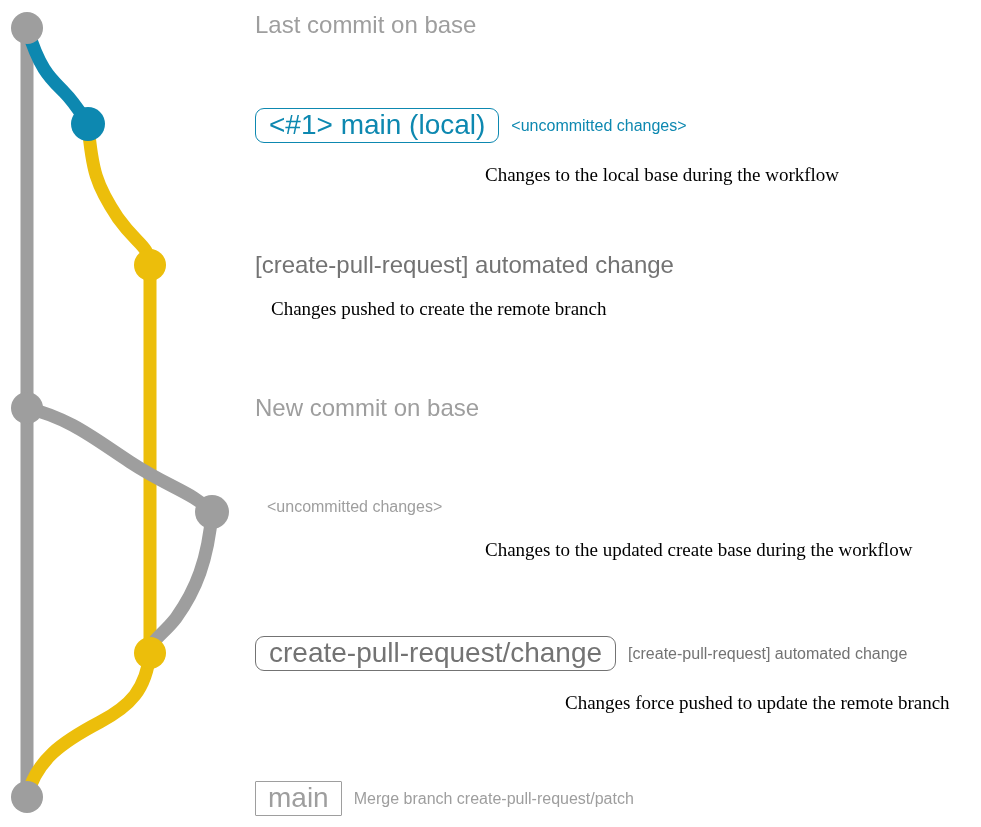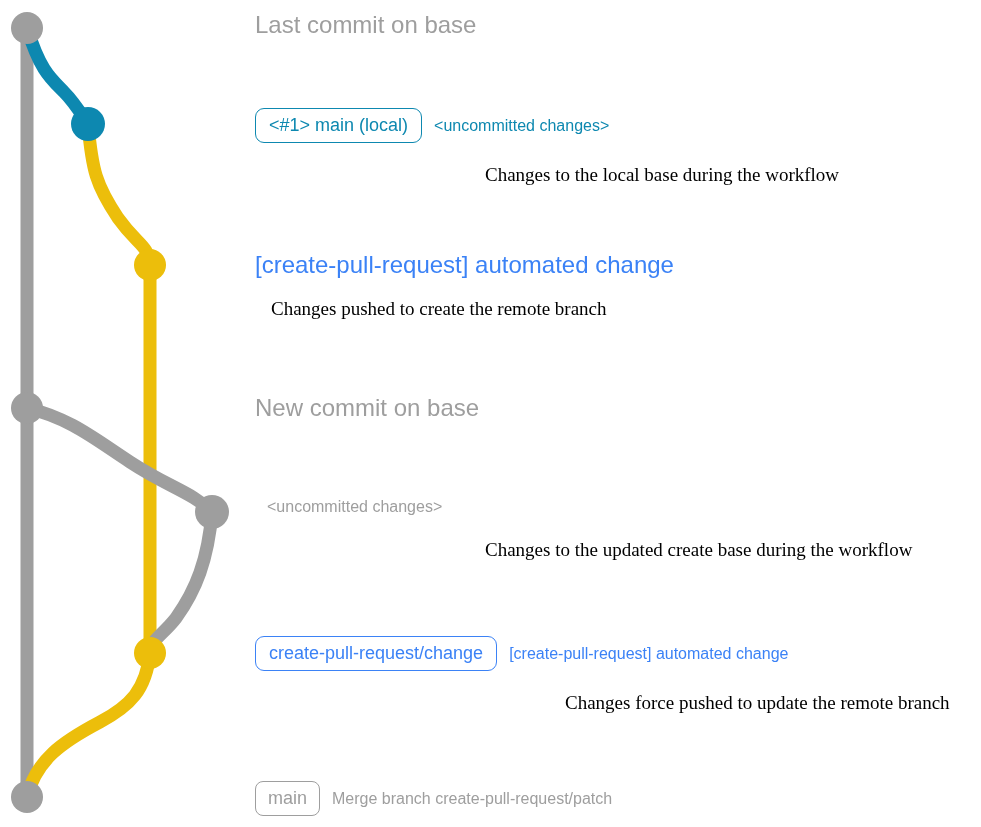--- a/index.html
+++ b/index.html
@@ -37,29 +37,29 @@
   .line-main {
     display: flex;
     align-items: center;
     white-space: nowrap;
   }
   .badge {
     display: inline-block;
     border: 1.6px solid currentColor;
     border-radius: 9px;
     padding: 5px 13px 6px 13px;
-    font-size: 18px;
+    font-size: 28px;
     line-height: 22px;
     font-family: "Liberation Sans", sans-serif;
     background: transparent;
     white-space: nowrap;
   }
   .badge-sm {
     padding: 5px 12px 6px 12px;
-    border-radius: 8px;
+    border-radius: 1px;
   }
   .subject {
     font-size: 16px;
     line-height: 22px;
     white-space: nowrap;
     font-family: "Liberation Sans", sans-serif;
   }
   .subject-gap {
     margin-left: 12px;
   }
@@ -71,21 +71,21 @@
   }
   .note {
     font-family: Liberation Serif, serif;
     font-size: 19px;
     line-height: 22px;
     color: #000000;
     white-space: nowrap;
     margin-top: 21px;
   }
   .c-teal  { color: #0d88b0; }
-  .c-gold  { color: #3b82f6; }
+  .c-gold  { color: #737373; }
   .c-gray  { color: #9e9e9e; }
 </style>
 </head>
 <body>
 
 <svg id="graph-svg" viewBox="0 0 981 827">
   <g fill="none" stroke-linecap="round" stroke-width="13">
     <path d="M27,28 L27,797" stroke="#9e9e9e"></path>
     <path d="M150,265 L150,653" stroke="#ecbe0b"></path>
     <path d="M27,28 C40,70 50,78 64,92 C74,102 80,112 88,124" stroke="#0d88b0"></path>

